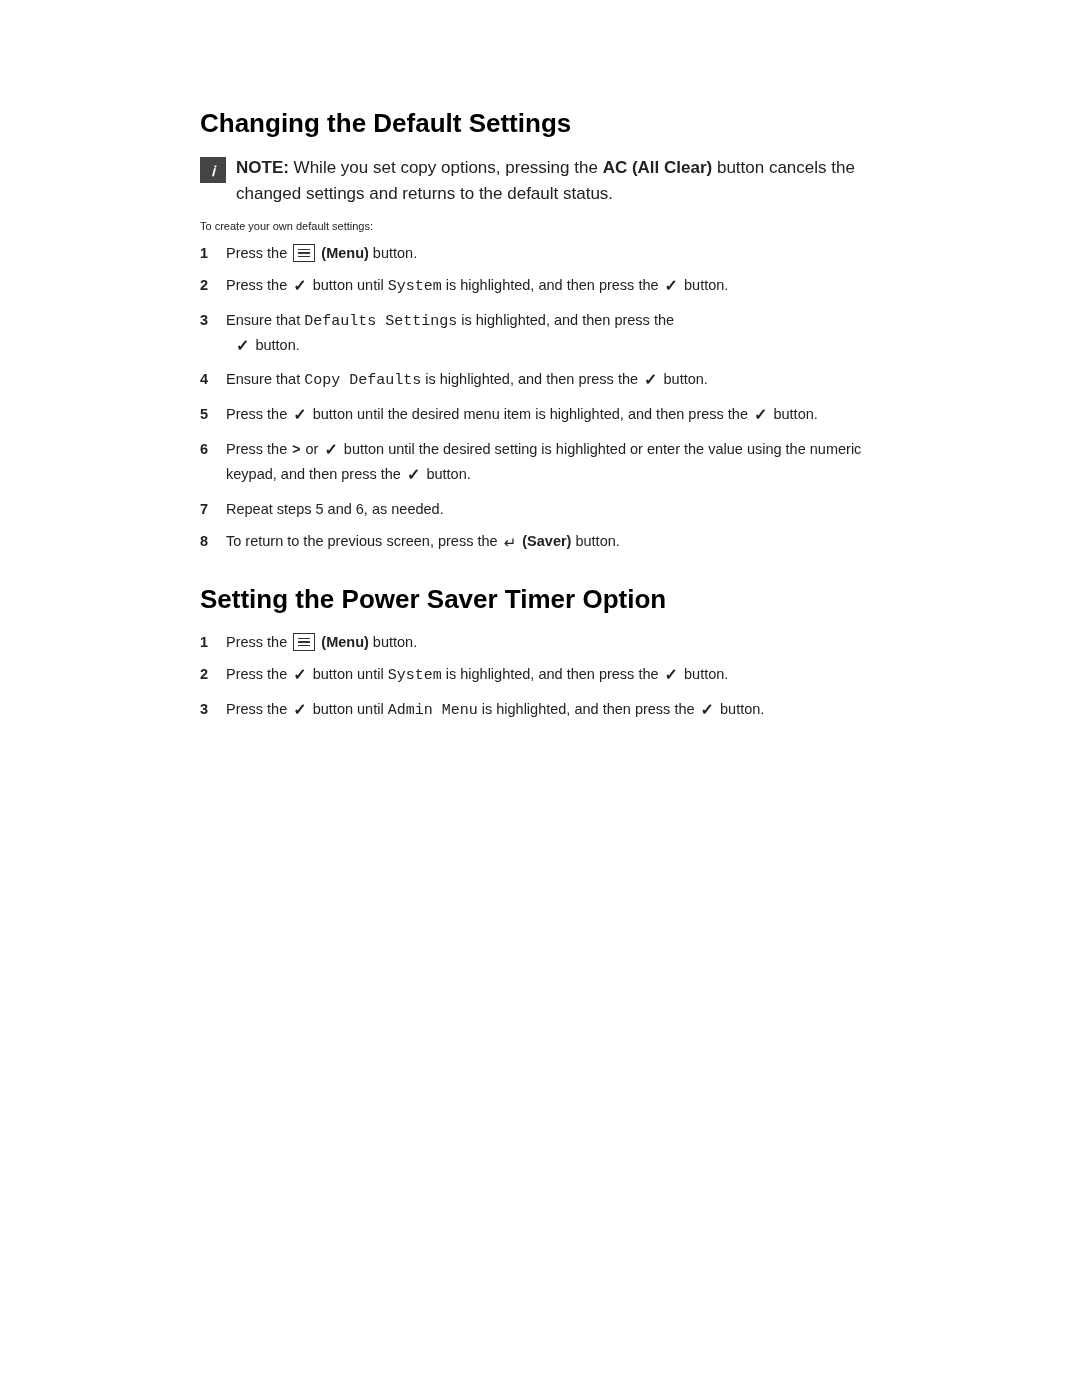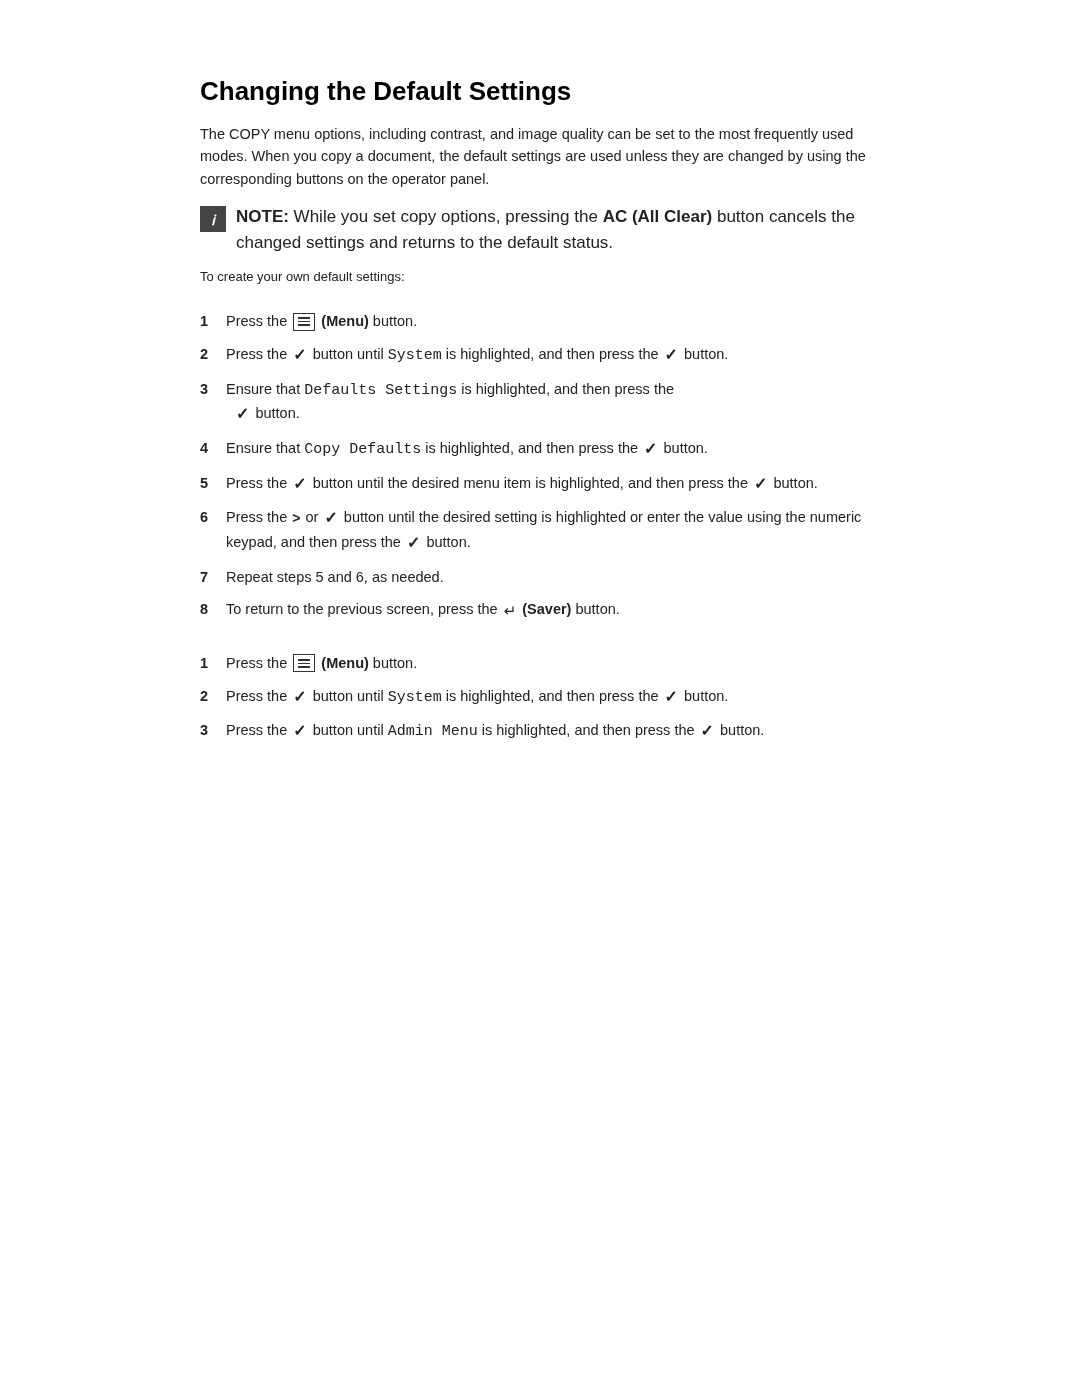--- a/index.html
+++ b/index.html
@@ -15,21 +15,21 @@
       color: #222222;
       width: 1080px;
       min-height: 1397px;
       position: relative;
     }
 
     .page {
       width: 1080px;
       min-height: 1397px;
       background: #ffffff;
-      padding: 76px 200px 80px 200px;
+      padding: 108px 200px 80px 200px;
       position: relative;
       border-radius: 17px;
     }
 
     h1.section-title {
       font-size: 26px;
       font-weight: bold;
       color: #000000;
       margin-bottom: 16px;
       border-bottom: none;
@@ -69,22 +69,22 @@
       font-size: 17px;
       line-height: 1.5;
       color: #222;
     }
 
     .note-text strong {
       font-weight: bold;
     }
 
     .intro-text {
-      font-size: 13px;
-      margin-bottom: 26px;
+      font-size: 11px;
+      margin-bottom: 10px;
       color: #222;
     }
 
     ol.steps {
       list-style: none;
       margin: 0;
       padding: 0;
     }
 
     ol.steps li {
@@ -196,21 +196,20 @@
       margin-left: 10px;
     }
   </style>
 </head>
 <body>
 
 <div class="page">
 
   <h1 class="section-title">Changing the Default Settings</h1>
 
-  <p class="body-text">The COPY menu options, including contrast, and image quality can be set to the most frequently used modes. When you copy a document, the default settings are used unless they are changed by using the corresponding buttons on the operator panel.</p>
 
   <div class="note-box">
     <div class="note-icon" style="font-style:italic; font-size:14px; font-weight:bold; background:#444; color:white; width:26px; height:26px; display:flex; align-items:center; justify-content:center; flex-shrink:0; margin-top:2px;">ℹ</div>
     <div class="note-text">
       <strong>NOTE:</strong> While you set copy options, pressing the <strong>AC (All Clear)</strong> button cancels the changed settings and returns to the default status.
     </div>
   </div>
 
   <p class="intro-text">To create your own default settings:</p>
 
@@ -277,20 +276,21 @@
     <li>
       <span class="step-num">8</span>
       <span class="step-content">
         To return to the previous screen, press the <span class="icon-back">↵</span> <strong>(Saver)</strong> button.
       </span>
     </li>
 
   </ol>
 
   <div class="section-gap">
+    <h1 class="section-title">Setting the Power Saver Timer Option</h1>
 
 
     <ol class="steps">
 
       <li>
         <span class="step-num">1</span>
         <span class="step-content">
           Press the
           <span class="icon-menu">
             <span class="icon-menu-lines">

